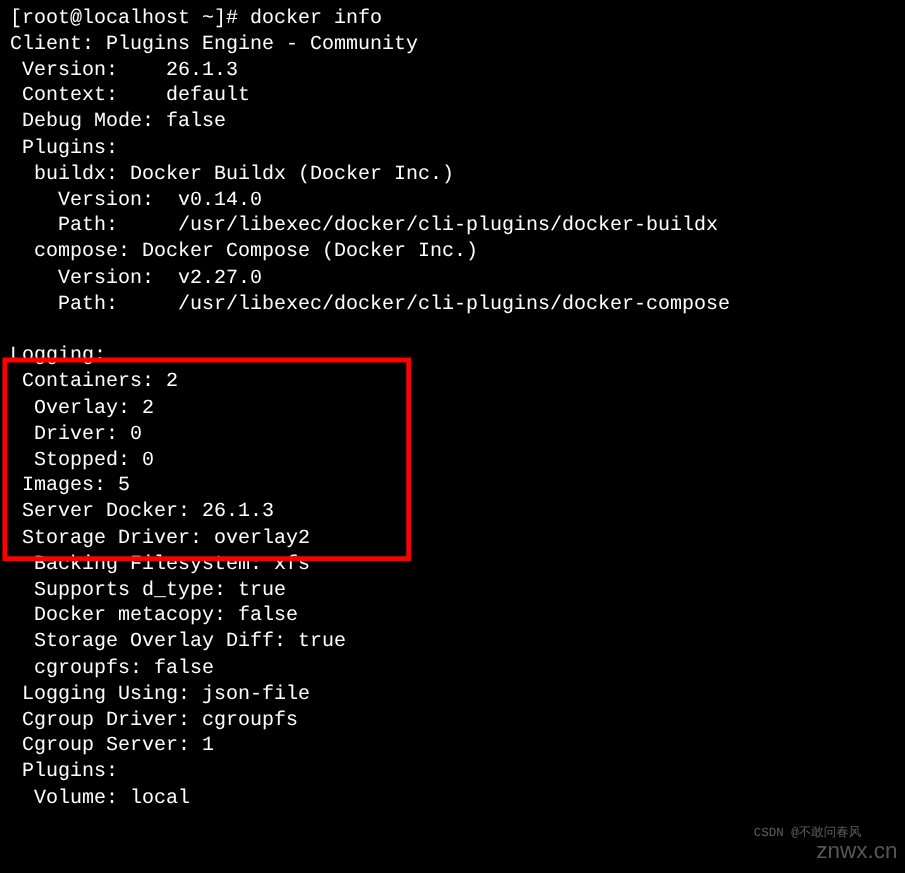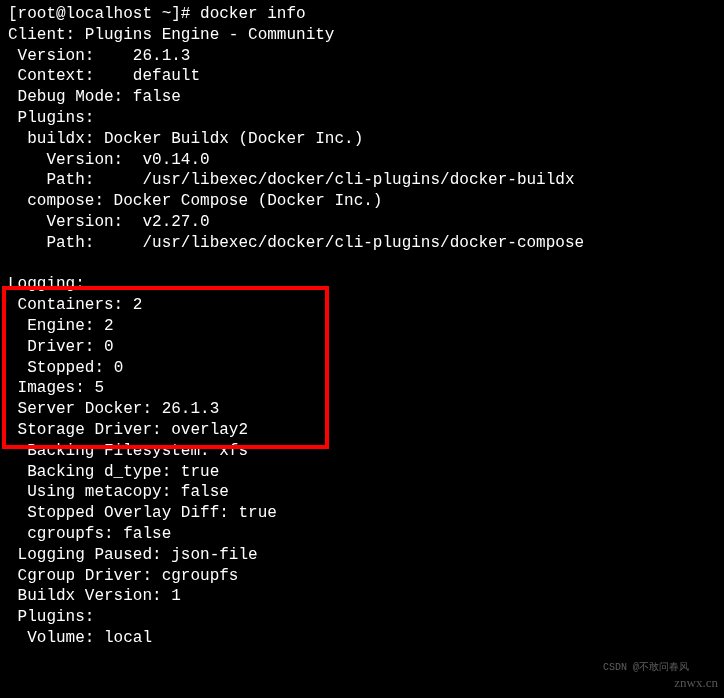--- a/index.html
+++ b/index.html
@@ -37,55 +37,55 @@
       bottom: 24px;
       color: rgba(170,170,170,0.55);
       font-size: 10px;
       font-family: Liberation Mono, monospace;
     }
     .watermark2 {
       position: absolute;
       right: 6px;
       bottom: 6px;
       color: rgba(170,170,170,0.5);
-      font-size: 13px;
-      font-family: Liberation Serif, serif;
+      font-size: 18px;
+      font-family: Liberation Sans, sans-serif;
     }
   </style>
 </head>
 <body>
 
 <div class="line"><span>[root@localhost ~]# </span><span>docker info</span></div>
 <div class="line">Client: Plugins Engine - Community</div>
 <div class="line"><span> Version:    </span><span>26.1.3</span></div>
 <div class="line"><span> Context:    </span><span>default</span></div>
 <div class="line"><span> Debug Mode: </span><span>false</span></div>
 <div class="line"> Plugins:</div>
 <div class="line">  buildx: Docker Buildx (Docker Inc.)</div>
 <div class="line"><span>    Version:  </span><span>v0.14.0</span></div>
 <div class="line"><span>    Path:     </span><span>/usr/libexec/docker/cli-plugins/docker-buildx</span></div>
 <div class="line">  compose: Docker Compose (Docker Inc.)</div>
 <div class="line"><span>    Version:  </span><span>v2.27.0</span></div>
 <div class="line"><span>    Path:     </span><span>/usr/libexec/docker/cli-plugins/docker-compose</span></div>
 <div class="line">&nbsp;</div>
 <div class="line">Logging:</div>
 <div class="line"><span> Containers: </span><span>2</span></div>
-<div class="line"><span>  Engine: </span><span>2</span></div>
+<div class="line"><span>  Overlay: </span><span>2</span></div>
 <div class="line"><span>  Driver: </span><span>0</span></div>
 <div class="line"><span>  Stopped: </span><span>0</span></div>
 <div class="line"><span> Images: </span><span>5</span></div>
 <div class="line"><span> Server Docker: </span><span>26.1.3</span></div>
 <div class="line"><span> Storage Driver: </span><span>overlay2</span></div>
 <div class="line"><span>  Backing Filesystem: </span><span>xfs</span></div>
-<div class="line"><span>  Backing d_type: </span><span>true</span></div>
-<div class="line"><span>  Using metacopy: </span><span>false</span></div>
-<div class="line"><span>  Stopped Overlay Diff: </span><span>true</span></div>
+<div class="line"><span>  Supports d_type: </span><span>true</span></div>
+<div class="line"><span>  Docker metacopy: </span><span>false</span></div>
+<div class="line"><span>  Storage Overlay Diff: </span><span>true</span></div>
 <div class="line"><span>  cgroupfs: </span><span>false</span></div>
-<div class="line"><span> Logging Paused: </span><span>json-file</span></div>
+<div class="line"><span> Logging Using: </span><span>json-file</span></div>
 <div class="line"><span> Cgroup Driver: </span><span>cgroupfs</span></div>
-<div class="line"><span> Buildx Version: </span><span>1</span></div>
+<div class="line"><span> Cgroup Server: </span><span>1</span></div>
 <div class="line"> Plugins:</div>
 <div class="line"><span>  Volume: </span><span>local</span></div>
 
 <div class="highlight-box"></div>
 
 <div class="watermark1">CSDN @不敢问春风</div>
 <div class="watermark2">znwx.cn</div>
 
 </body></html>

